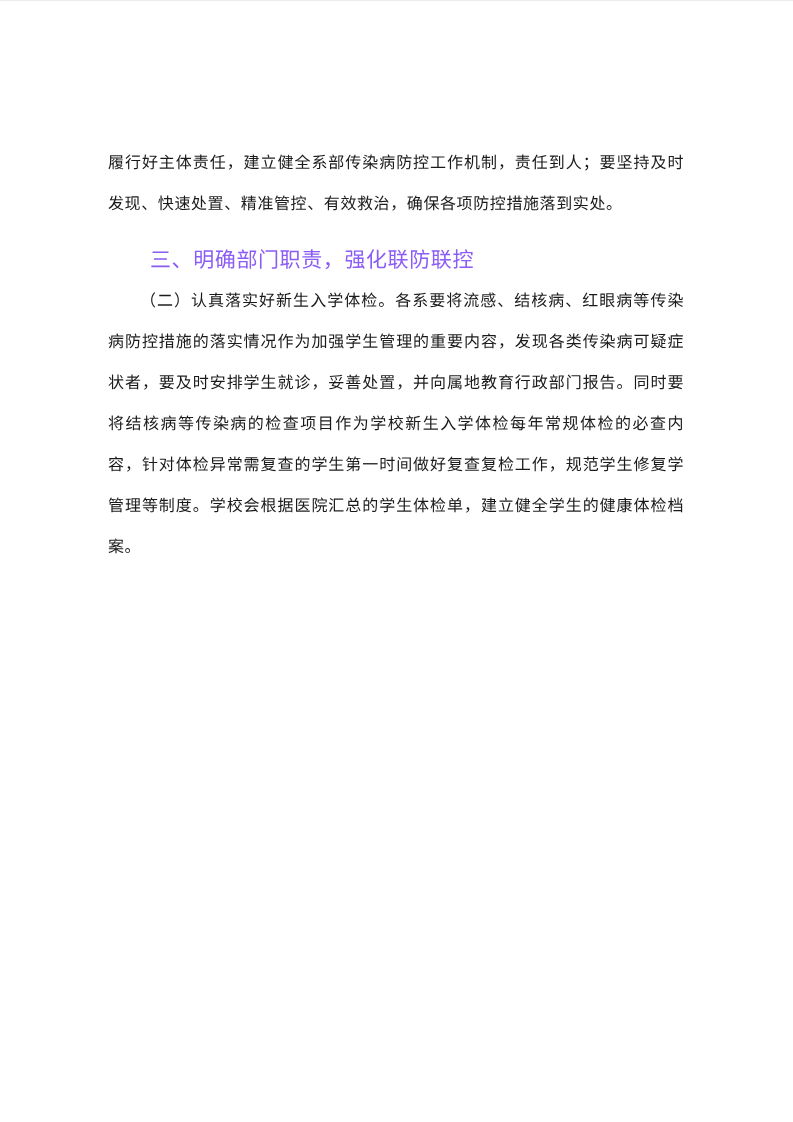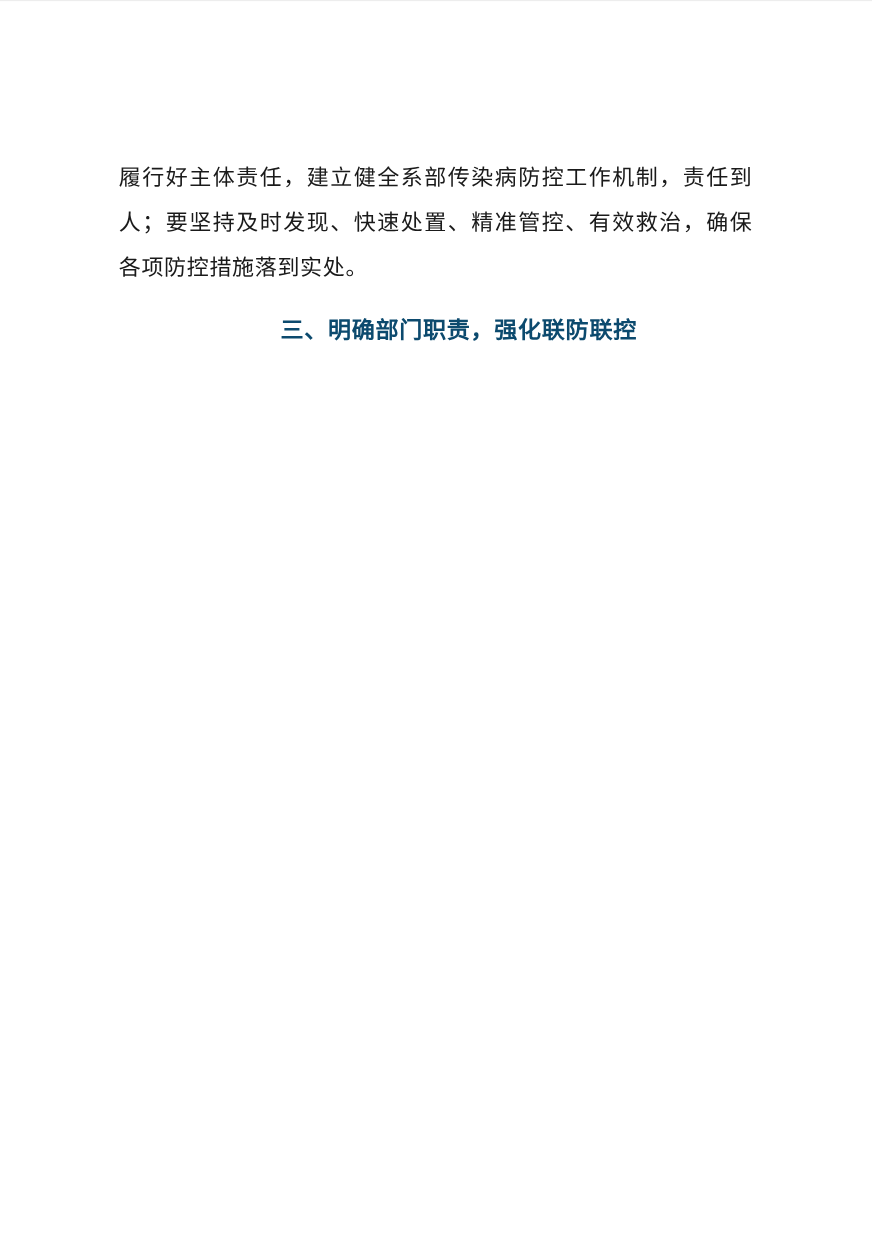--- a/index.html
+++ b/index.html
@@ -19,43 +19,43 @@
   .content {
     position: absolute;
     left: 108px;
     top: 141px;
     width: 576px;
     color: #1a1a1a;
   }
   .body-para {
     margin: 0;
     font-family: "Liberation Serif", "DejaVu Serif", serif;
-    font-size: 20px;
+    font-size: 16px;
     line-height: 41px;
     letter-spacing: 0.6px;
     text-align: justify;
     text-justify: inter-ideograph;
     color: #1a1a1a;
   }
   .body-para.indent {
     text-indent: 2em;
   }
   .section-heading {
     margin: 15px 0 0 0;
     font-family: "Liberation Sans", "DejaVu Sans", sans-serif;
-    font-weight: 700;
+    font-weight: 400;
     font-size: 21px;
     line-height: 41px;
     letter-spacing: 0.6px;
     text-indent: 2em;
-    color: #0c4a6e;
-    text-align: center;
+    color: #8b5cf6;
   }
 </style>
 </head>
 <body>
 
 <div class="page">
   <div class="content">
     <p class="body-para">履行好主体责任，建立健全系部传染病防控工作机制，责任到人；要坚持及时发现、快速处置、精准管控、有效救治，确保各项防控措施落到实处。</p>
     <h3 class="section-heading">三、明确部门职责，强化联防联控</h3>
+    <p class="body-para indent">（二）认真落实好新生入学体检。各系要将流感、结核病、红眼病等传染病防控措施的落实情况作为加强学生管理的重要内容，发现各类传染病可疑症状者，要及时安排学生就诊，妥善处置，并向属地教育行政部门报告。同时要将结核病等传染病的检查项目作为学校新生入学体检每年常规体检的必查内容，针对体检异常需复查的学生第一时间做好复查复检工作，规范学生修复学管理等制度。学校会根据医院汇总的学生体检单，建立健全学生的健康体检档案。</p>
   </div>
 </div>
 
 </body></html>

